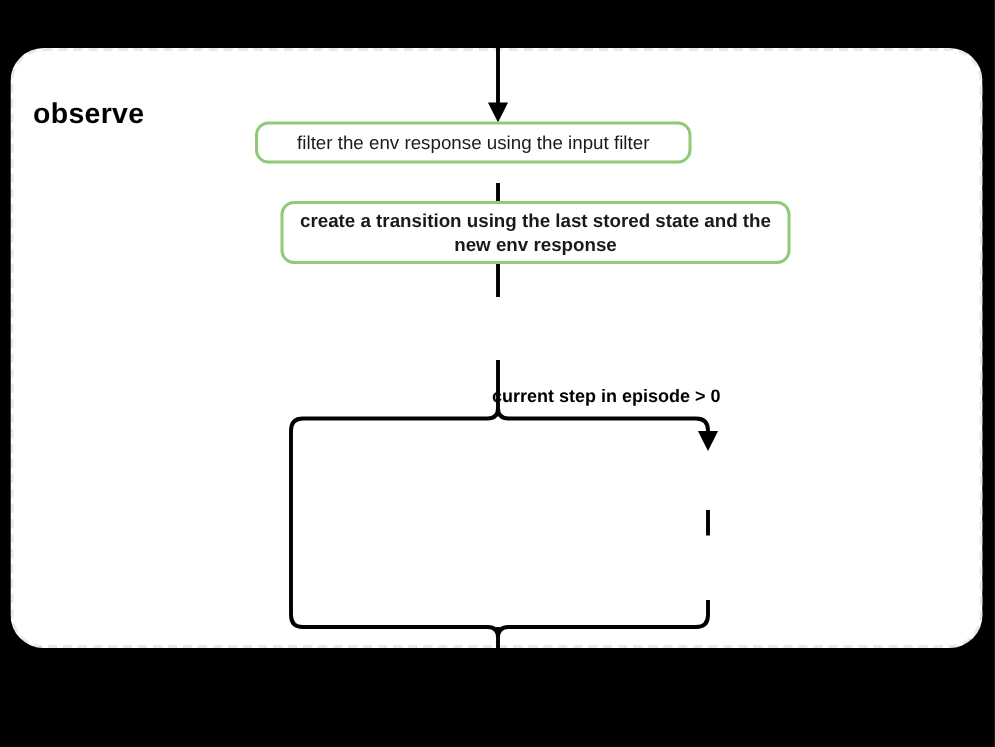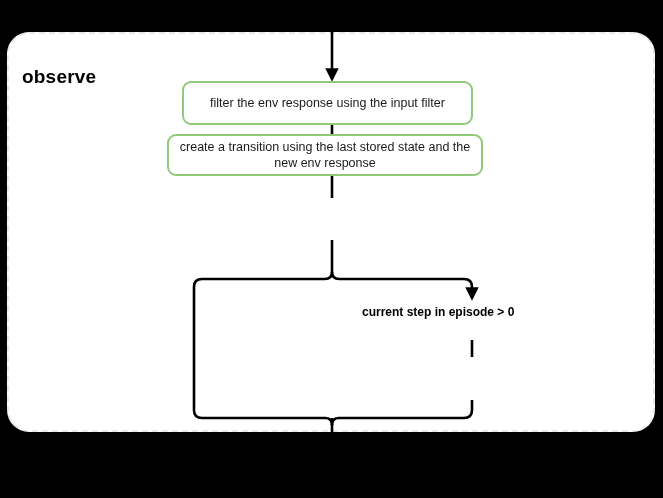--- a/index.html
+++ b/index.html
@@ -102,26 +102,26 @@
 
     <path d="M 472 340 L 472 357" fill="none" stroke="#000000" stroke-width="2.6"></path>
 
     <path d="M 332 272 Q 332 279 325 279 L 202 279 Q 194 279 194 287 L 194 410 Q 194 418 202 418 L 325 418 Q 332 418 332 425" fill="none" stroke="#000000" stroke-width="2.6"></path>
 
     <path d="M 472 400 L 472 410 Q 472 418 464 418 L 339 418 Q 332 418 332 425" fill="none" stroke="#000000" stroke-width="2.6"></path>
 
     <path d="M 332 418 L 332 452" fill="none" stroke="#000000" stroke-width="2.6"></path>
   </svg>
 
-  <div class="node" style="left:182px; top:81px; width:291px; height:44px;text-align:right;">
+  <div class="node" style="left:170px; top:81px; width:291px; height:28px;text-align:right;">
     <span>filter the env response using the input filter</span>
   </div>
 
-  <div class="node" style="left:167px; top:134px; width:316px; height:42px;">
+  <div class="node" style="left:187px; top:134px; width:340px; height:42px;font-weight:bold;">
     <span>create a transition using the last stored state and the new env response</span>
   </div>
 
 
 
 
-  <div class="edge-label" style="left:362px; top:257px;margin-top:48px;">current step in episode &gt; 0</div>
+  <div class="edge-label" style="left:328px; top:257px;">current step in episode &gt; 0</div>
 
 </div>
 
 </body></html>

